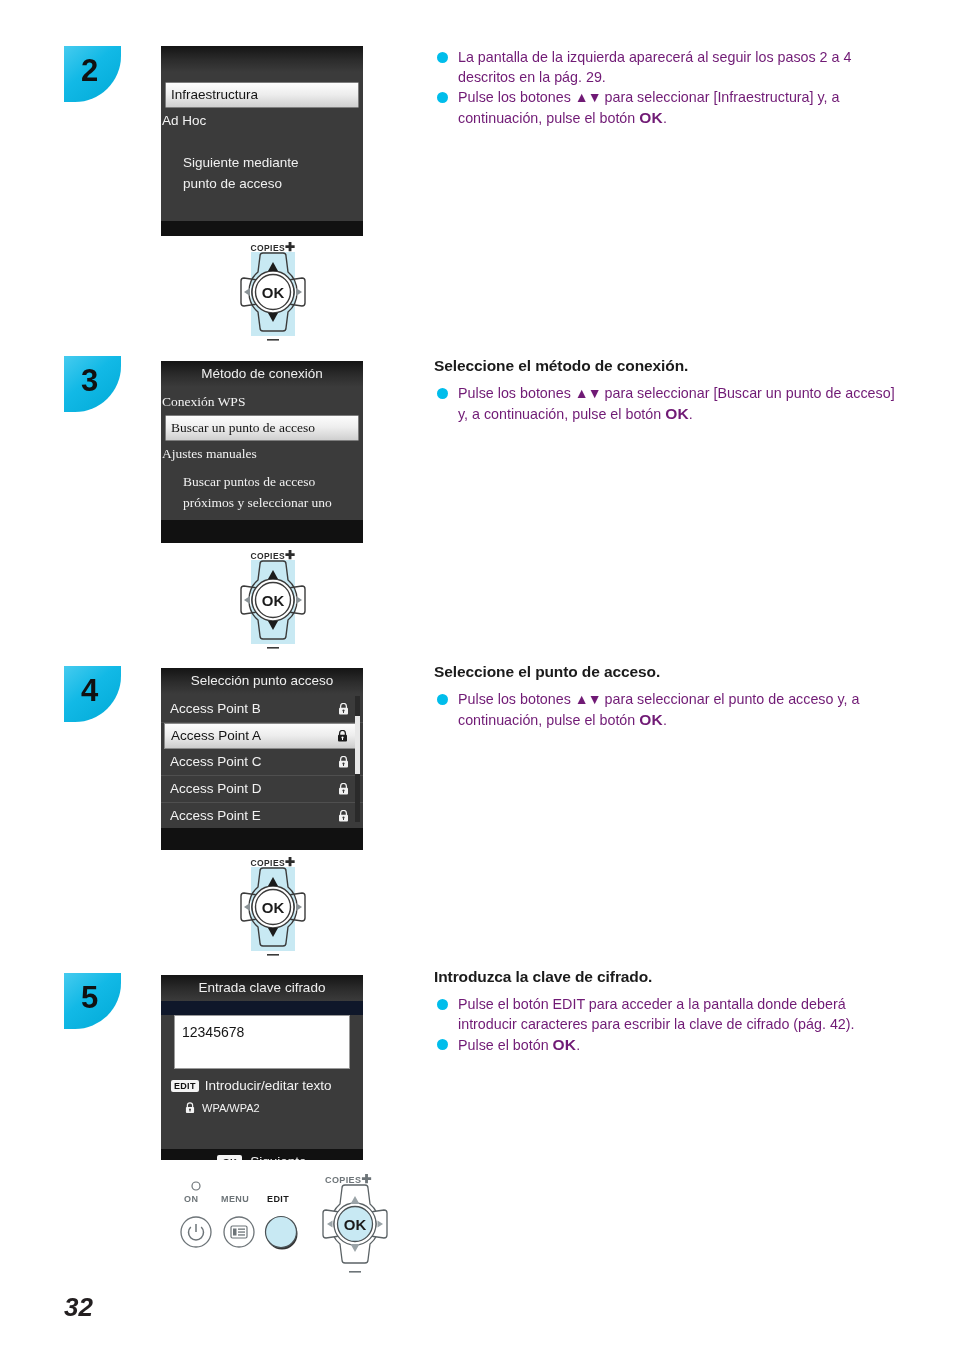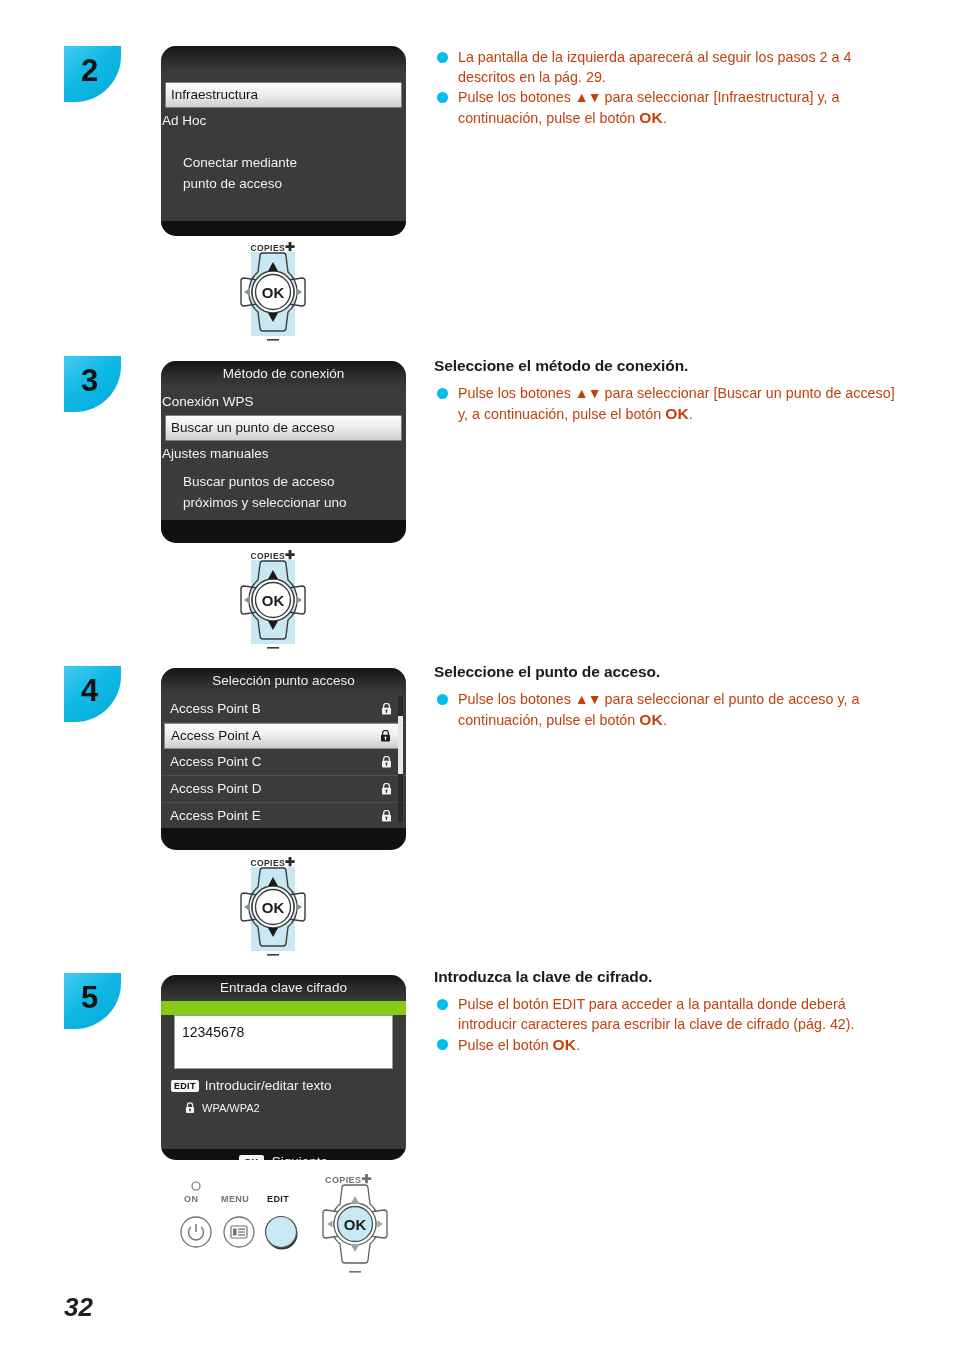--- a/index.html
+++ b/index.html
@@ -27,26 +27,25 @@
     line-height:50px;
     text-align:center;
     letter-spacing:0;
   }
   .badge span{display:block;margin-left:-6px;}
 
   
   .lcd{
     position:absolute;
     left:161px;
-    width:245px;
-    background:#84cc16;
+    width:202px;
+    background:#0f172a;
     color:#f2f2f2;
     font-size:13.5px;
     overflow:hidden;
-    border-radius:15px;
   }
   .lcd-header{
     height:26px;
     background:linear-gradient(180deg,#141414 0%,#2c2c2c 55%,#3b3b3b 100%);
     text-align:center;
     line-height:26px;
     font-size:13.5px;
     color:#efefef;
   }
   .lcd-body{position:relative;background:#3b3b3b;}
@@ -155,21 +154,21 @@
     color:#1b1b1b;
     letter-spacing:-.1px;
   }
   .bullets{margin:0;padding:0;list-style:none;}
   .bullets li{
     position:relative;
     padding-left:24px;
     font-size:14.3px;
     line-height:19.5px;
     margin-bottom:1px;
-    color:#c2410c;
+    color:#701a75;
   }
   .bullets li .mk{
     position:absolute;left:3px;top:4px;
     width:11px;height:11px;
   }
   .dot{background:#00bdeb;border-radius:50%;display:block;width:11px;height:11px;}
   .tri{
     display:block;width:0;height:0;
     border-top:6px solid transparent;
     border-bottom:6px solid transparent;
@@ -213,21 +212,21 @@
   <div class="lcd" style="top:46px;height:190px;">
     <div class="lcd-header"></div>
     <div class="lcd-body" style="height:139px;padding-top:10px;">
       <div class="lcd-row sel">
         <span>Infraestructura</span>
       </div>
       <div class="lcd-row">
         <span>Ad Hoc</span>
       </div>
       <div class="lcd-note" style="margin-top:18px;">
-        <div>Conectar mediante</div>
+        <div>Siguiente mediante</div>
         <div>punto de acceso</div>
       </div>
     </div>
     <div class="lcd-footer"></div>
   </div>
 
   <div class="navpad" style="left:218px;top:240px;">
     <div class="copies-label"><span>COPIES</span><span style="font-size:12px;">✚</span></div>
     <svg width="110" height="105" viewBox="0 0 110 105">
       <rect x="33" y="12" width="44" height="84" fill="#c8e9f3"></rect>
@@ -258,21 +257,21 @@
 </div>
 
 <div class="step">
 
   <div class="badge" style="left:64px;top:356px;">
     <span>3</span>
   </div>
 
   <div class="lcd" style="top:361px;height:182px;">
     <div class="lcd-header">Método de conexión</div>
-    <div class="lcd-body" style="height:131px;padding-top:2px;">
+    <div class="lcd-body" style="height:131px;padding-top:2px;font-family:Liberation Serif, serif;">
       <div class="lcd-row">
         <span>Conexión WPS</span>
       </div>
       <div class="lcd-row sel">
         <span>Buscar un punto de acceso</span>
       </div>
       <div class="lcd-row">
         <span>Ajustes manuales</span>
       </div>
       <div class="lcd-note" style="margin-top:4px;">

